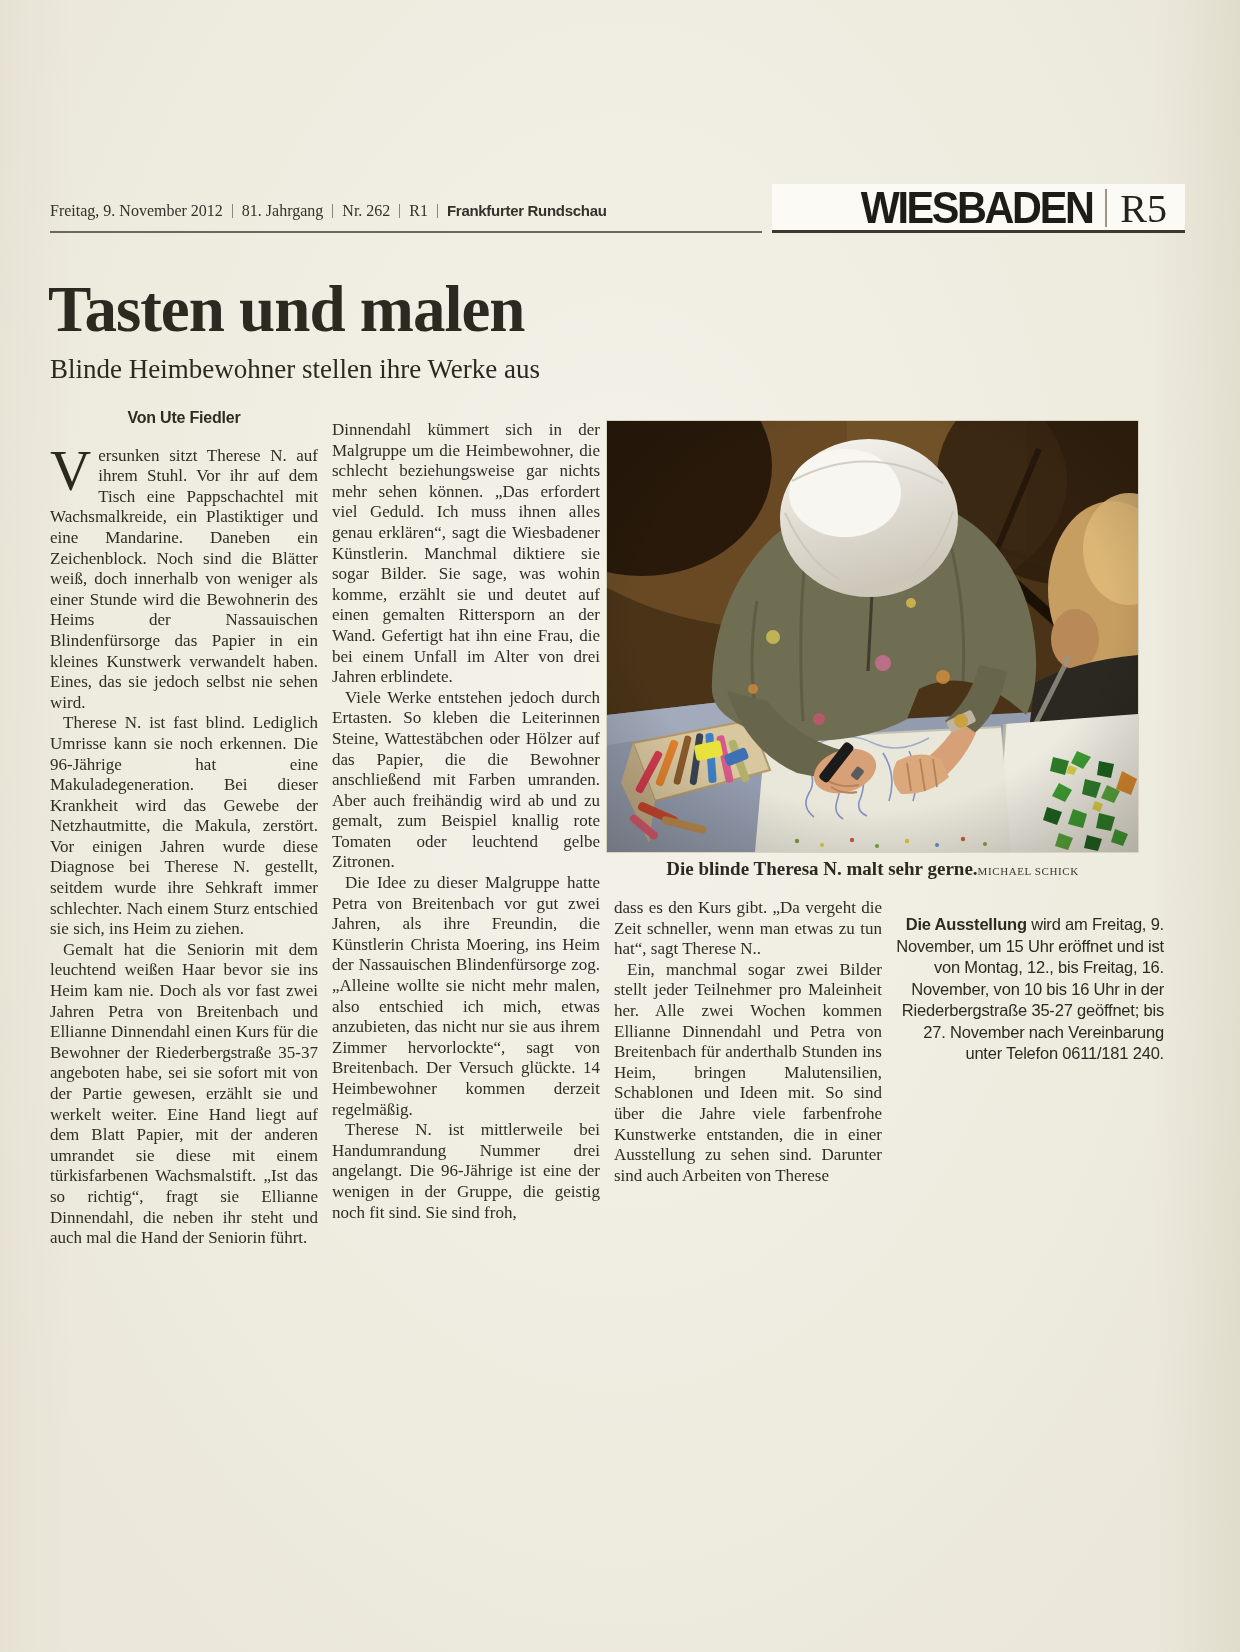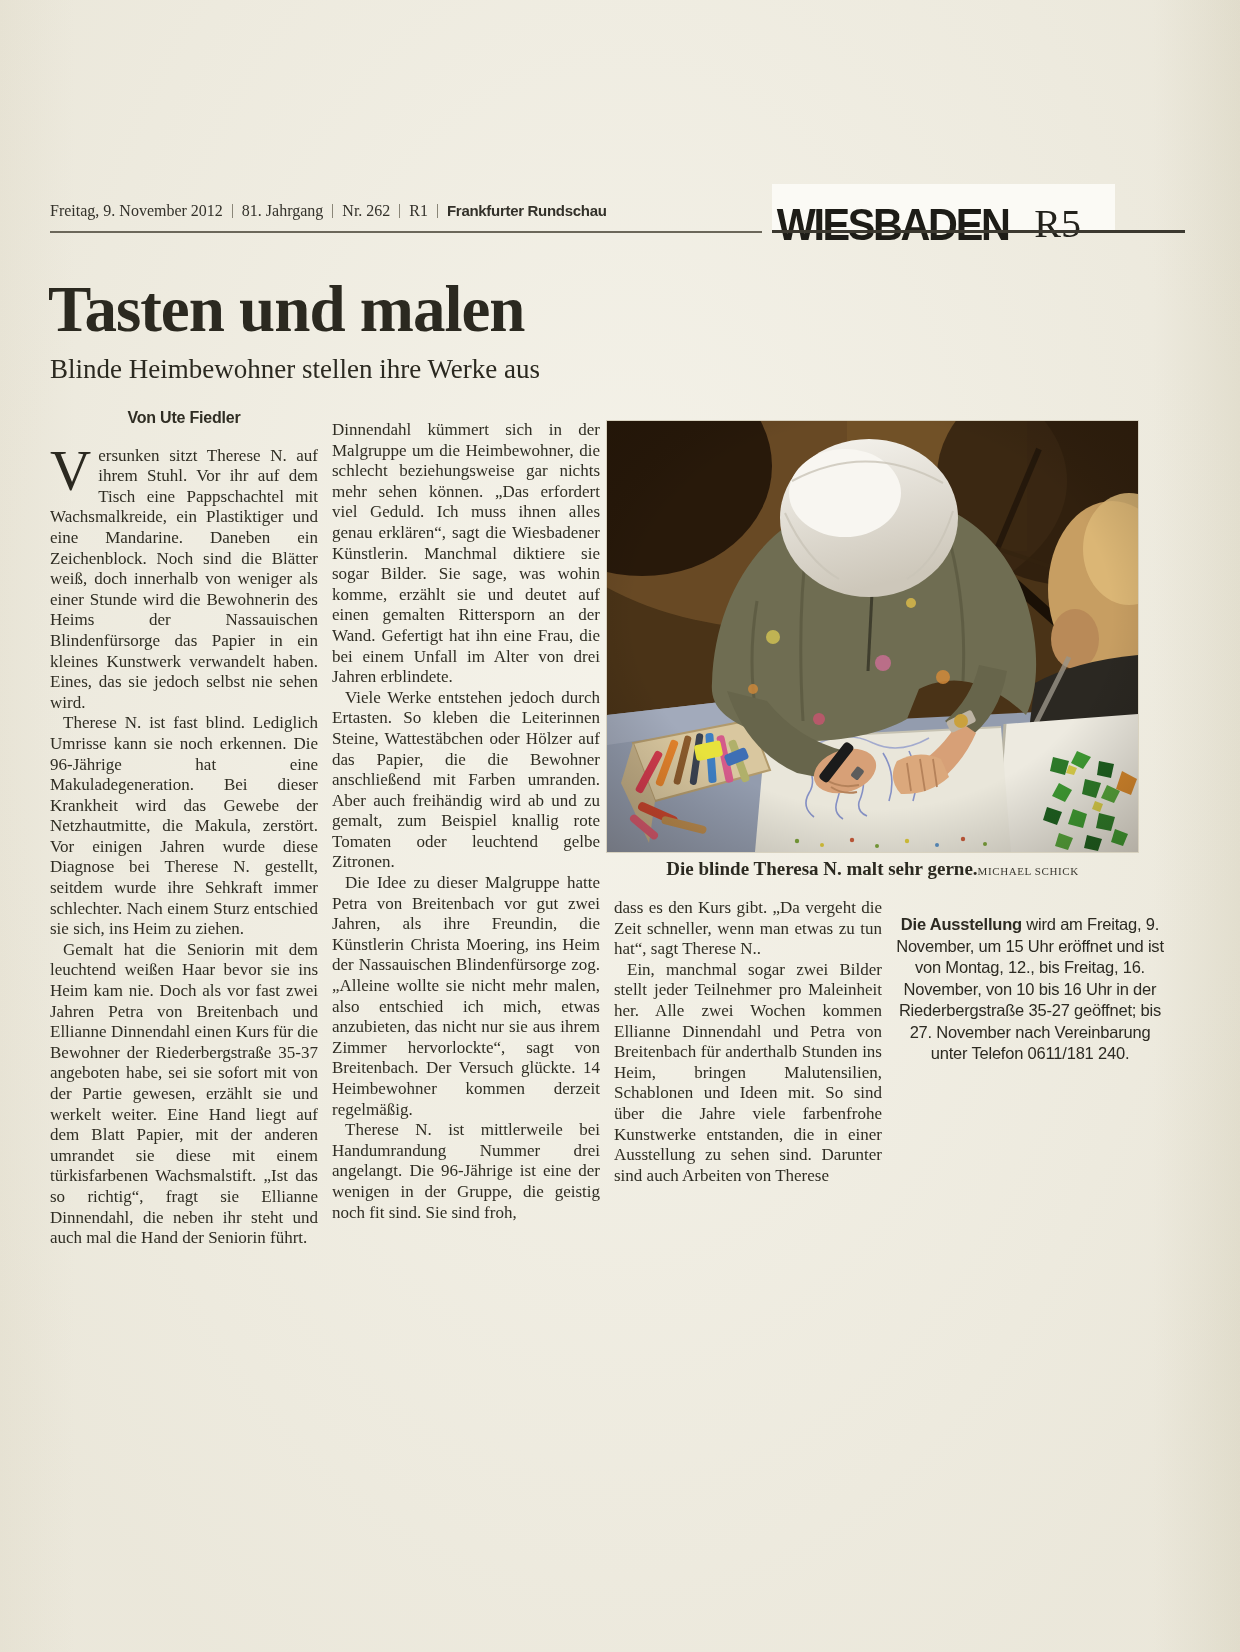--- a/index.html
+++ b/index.html
@@ -7,22 +7,22 @@
     width:1240px;height:1652px;position:relative;overflow:hidden;
     background:linear-gradient(90deg,#ece8da 0%,#f1eee2 6%,#f1eee2 93%,#e6e2d2 100%);
     font-family:"Liberation Serif",serif;color:#2f2d23;
   }
   .noise{position:absolute;inset:0;pointer-events:none;
     background:radial-gradient(ellipse at 50% 40%,rgba(255,255,255,.25),rgba(120,110,80,.05) 85%);}
   
   .dateline{position:absolute;left:50px;top:202px;font-size:16px;color:#33312a;white-space:nowrap;}
   .dateline .sep{display:inline-block;width:1px;height:14px;background:#8a8678;margin:0 9px;vertical-align:-2px;}
   .brand{font-family:"Liberation Sans",sans-serif;font-weight:bold;font-size:15px;letter-spacing:-.3px;}
-  .section-block{position:absolute;left:772px;top:184px;width:343px;height:48px;background:#fbfaf5;
-    display:flex;justify-content:flex-end;align-items:flex-start;padding:16px;box-sizing:border-box;}
+  .section-block{position:absolute;left:772px;top:184px;width:413px;height:48px;background:#fbfaf5;
+    display:flex;justify-content:flex-end;align-items:center;padding:0;box-sizing:border-box;}
   .section-name{font-family:"Liberation Sans",sans-serif;font-weight:bold;font-size:44px;
     letter-spacing:-2.5px;color:#1d1c17;transform:scaleX(.94);transform-origin:right;}
   .section-sep{width:2px;height:38px;background:#9a9588;margin:0 13px;}
   .page-no{font-size:40px;color:#23221c;margin-right:18px;}
   .rule-left{position:absolute;left:50px;top:231px;width:712px;height:2px;background:#6b675a;}
   .rule-right{position:absolute;left:772px;top:230px;width:413px;height:3px;background:#3c3930;}
   
   .headline{position:absolute;left:48px;top:272px;font-size:65px;font-weight:bold;
     letter-spacing:-1px;color:#2b2920;}
   .subhead{position:absolute;left:50px;top:354px;font-size:27px;color:#2b2920;}
@@ -33,21 +33,21 @@
   .col1{left:50px;top:408px;}
   .byline{text-align:center;font-family:"Liberation Sans",sans-serif;font-weight:bold;
     font-size:16px;margin-bottom:17px;letter-spacing:-.2px;}
   .dropcap{float:left;font-size:57px;line-height:43px;padding:3px 7px 0 0;color:#2b2920;}
   .col2{left:332px;top:420px;}
   .crosshead{font-family:"Liberation Sans",sans-serif;font-weight:bold;font-size:20.5px;
     line-height:26px;letter-spacing:-.3px;text-align:left;margin:0 0 15px 0;color:#2e2c22;}
   .col3{left:614px;top:898px;}
   .col4{left:896px;top:898px;}
   .infobox{margin-top:16px;font-family:"Liberation Sans",sans-serif;font-size:16.5px;
-    line-height:21.5px;text-align:center;letter-spacing:-.2px;color:#2c2a22;}
+    line-height:21.5px;text-align:right;letter-spacing:-.2px;color:#2c2a22;}
   .infobox b{font-weight:bold;}
   
   .photo{position:absolute;left:607px;top:421px;width:531px;height:431px;overflow:hidden;
     box-shadow:0 0 0 1px #d8d2c0;}
   .photo svg{display:block;}
   .caption-row{position:absolute;left:607px;top:858px;width:531px;display:flex;
     justify-content:center;align-items:baseline;}
   .caption{font-size:19px;font-weight:bold;color:#2b2920;}
   .credit{font-size:11px;letter-spacing:.6px;color:#3a3830;}
 </style>

